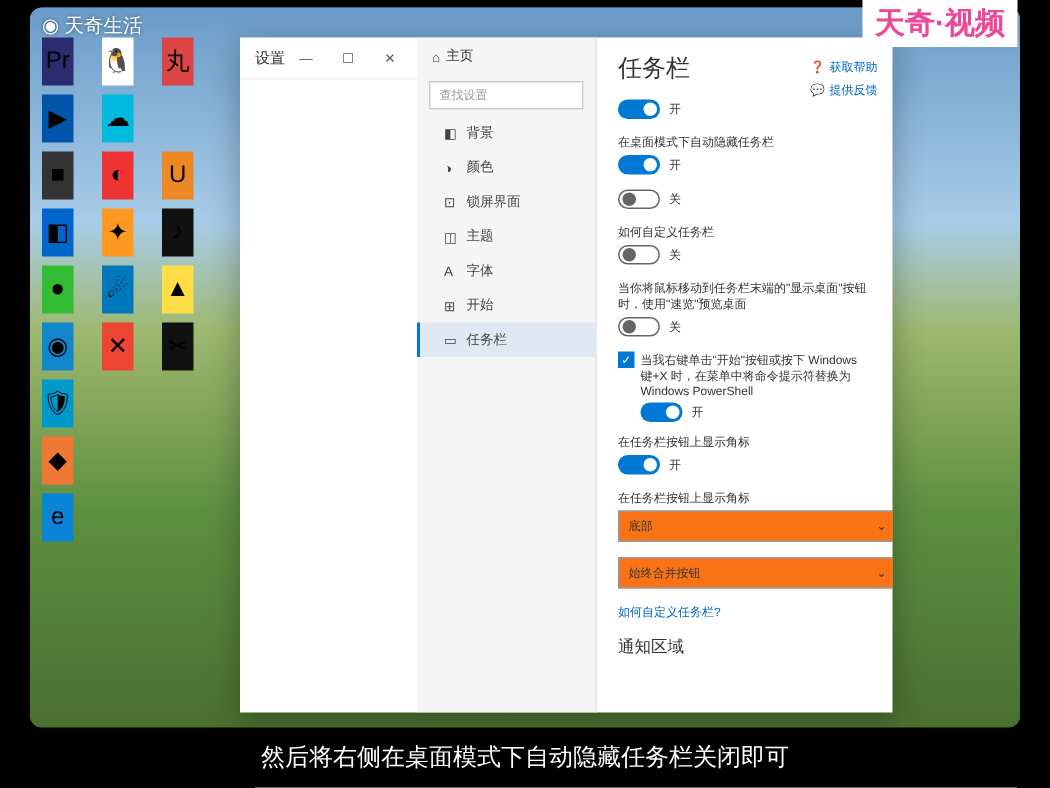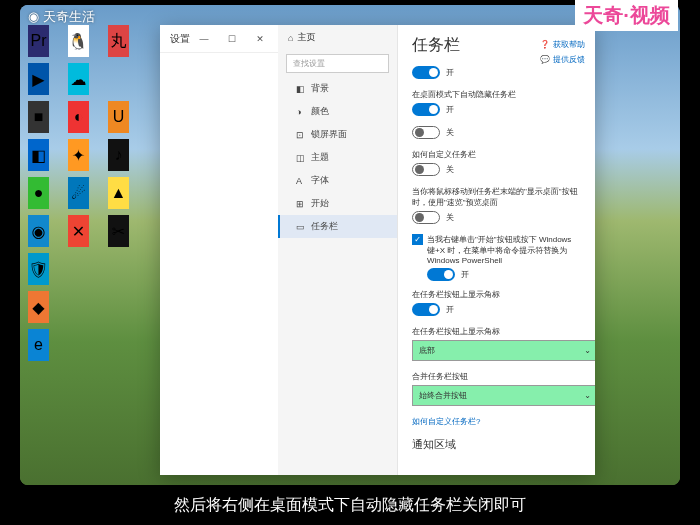--- a/index.html
+++ b/index.html
@@ -29,21 +29,21 @@
 .right-links div{color:#0067c0;margin-bottom:4px;display:flex;align-items:center;gap:3px}
 .setting-row{margin-bottom:10px}
 .setting-label{font-size:8px;color:#333;margin-bottom:3px}
 .toggle{width:28px;height:13px;border-radius:7px;position:relative;display:inline-block;vertical-align:middle}
 .toggle.on{background:#0078d4}
 .toggle.off{background:#fff;border:1px solid #666}
 .toggle::after{content:"";position:absolute;width:9px;height:9px;border-radius:50%;top:2px}
 .toggle.on::after{background:#fff;right:2px}
 .toggle.off::after{background:#666;left:2px;top:1px}
 .toggle-state{font-size:8px;color:#333;margin-left:6px;vertical-align:middle}
-.dropdown{width:186px;padding:4px 6px;border:1px solid #999;background:#86efac;font-size:8px;color:#333;display:flex;justify-content:space-between;align-items:center;margin-top:3px}
+.dropdown{width:186px;padding:4px 6px;border:1px solid #999;background:#f97316;font-size:8px;color:#333;display:flex;justify-content:space-between;align-items:center;margin-top:3px}
 .checkbox-row{display:flex;align-items:flex-start;gap:4px;margin-bottom:8px}
 .checkbox{width:11px;height:11px;background:#0078d4;color:#fff;font-size:8px;display:flex;align-items:center;justify-content:center;flex-shrink:0}
 .link{color:#0067c0;font-size:8px;margin:6px 0;display:block}
 .subtitle{font-size:11px;color:#333;margin:10px 0 6px}
 .caption{position:absolute;bottom:0;left:0;right:0;height:40px;background:rgba(0,0,0,0.6);color:#fff;display:flex;align-items:center;justify-content:center;font-size:16px;z-index:50}
 </style>
 </head>
 <body>
 
 <div class="watermark-tl">◉ 天奇生活</div>
@@ -158,21 +158,20 @@
 <span class="toggle on"></span><span class="toggle-state">开</span>
 </div>
 <div class="setting-row">
 <div class="setting-label">在任务栏按钮上显示角标</div>
 <div class="dropdown">
               <span>底部</span>
               <span>⌄</span>
             </div>
 </div>
 <div class="setting-row">
-<div class="setting-label">合并任务栏按钮</div>
 <div class="dropdown">
               <span>始终合并按钮</span>
               <span>⌄</span>
             </div>
 </div>
 <a class="link">如何自定义任务栏?</a>
 <div class="subtitle">通知区域</div>
 
 </div>
 </div>

